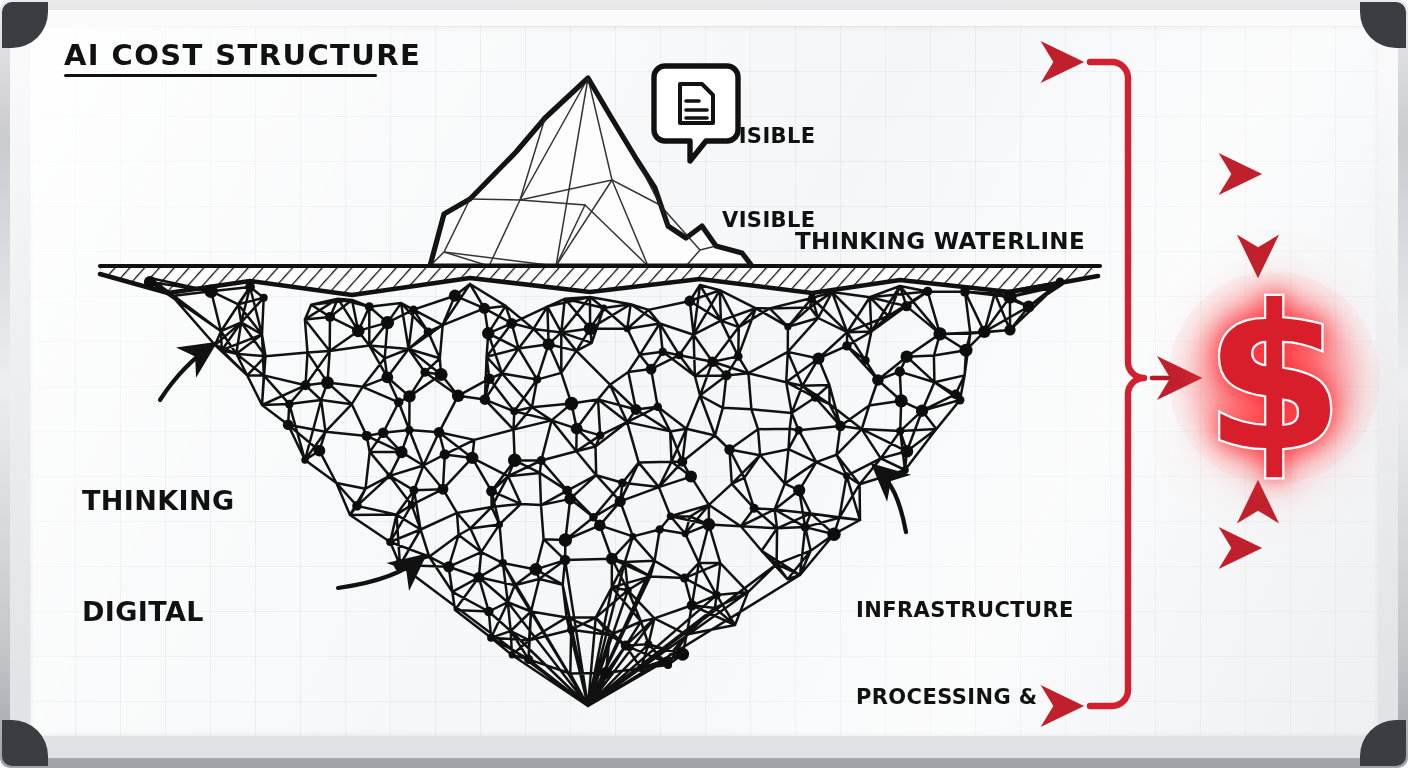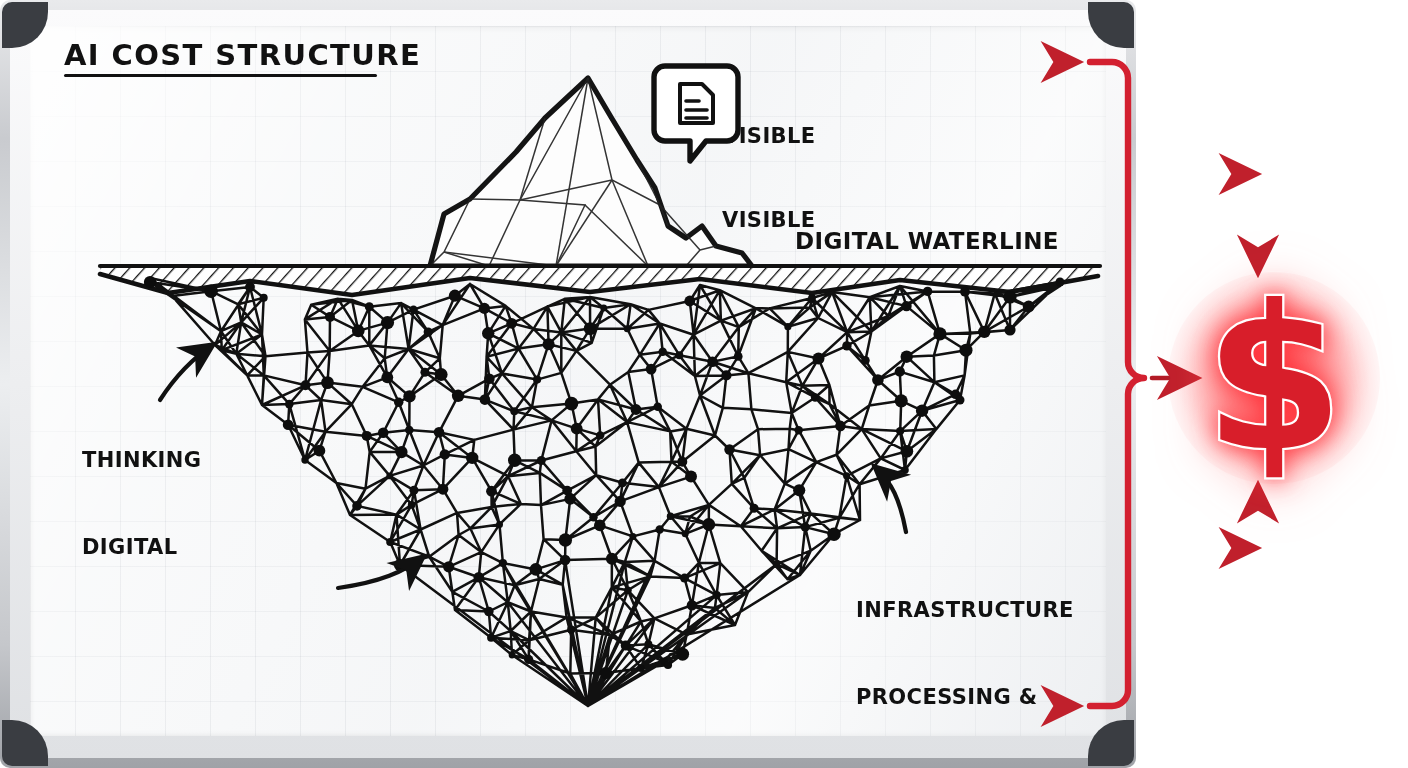--- a/index.html
+++ b/index.html
@@ -1,19 +1,19 @@
 <!DOCTYPE html>
 <html><head>
 <meta charset="utf-8">
 <style>
   html,body{margin:0;padding:0;background:#fff;}
   body{width:1408px;height:768px;overflow:hidden;
        font-family:"Liberation Sans",sans-serif;}
 
-  #stage{position:relative;width:1136px;height:768px;}
+  #stage{position:relative;width:1408px;height:768px;}
 
   
   .frame-outer{position:absolute;inset:0;
     background:linear-gradient(180deg,#e9eaec 0%,#c9cbcf 18%,#eceef0 50%,#c5c7cb 84%,#9fa2a7 100%);
     border-radius:10px;}
   .frame-bevel{position:absolute;left:10px;top:10px;right:10px;bottom:10px;
     background:linear-gradient(180deg,#fbfbfc,#dfe1e4);
     border-radius:6px;}
   .board{position:absolute;left:30px;top:26px;right:30px;bottom:32px;
     background:#f7f8f9;border-radius:5px;overflow:hidden;
@@ -36,21 +36,21 @@
   
   .ink{position:absolute;color:#111;letter-spacing:.4px;
        font-family:"DejaVu Sans",sans-serif;white-space:pre;}
 
   #title{left:64px;top:38px;font-size:29px;font-weight:700;letter-spacing:1.4px;}
   #title-rule{position:absolute;left:64px;top:74px;width:313px;height:3px;
       background:#111;border-radius:2px;}
 
   #visible-output{left:722px;top:68px;font-size:21px;font-weight:600;line-height:1.32;}
   #waterline-label{left:795px;top:228px;font-size:23px;font-weight:600;}
-  #thinking-tokens{left:82px;top:388px;font-size:21px;font-weight:600;line-height:1.38;}
+  #thinking-tokens{left:82px;top:407px;font-size:27px;font-weight:600;line-height:1.38;}
   #heavy-computation{left:190px;top:578px;font-size:21px;font-weight:600;line-height:1.38;}
   #processing-infra{left:856px;top:538px;font-size:21px;font-weight:600;line-height:1.38;}
 
   svg{position:absolute;left:0;top:0;width:1408px;height:768px;overflow:visible;}
   #art{z-index:3;}
   #redlayer{z-index:5;}
 
   .dollar-glow{position:absolute;left:1168px;top:272px;width:212px;height:212px;
     border-radius:50%;z-index:4;pointer-events:none;
     background:radial-gradient(circle,rgba(255,40,50,.50) 0%,rgba(255,55,60,.30) 34%,
@@ -277,21 +277,21 @@
   </svg>
 
   <div class="ink" id="title">AI COST STRUCTURE</div>
   <div id="title-rule"></div>
 
   <div class="ink" id="visible-output">
     <div>VISIBLE</div>
     <div>VISIBLE</div>
   </div>
 
-  <div class="ink" id="waterline-label">DIGITAL WATERLINE</div>
+  <div class="ink" id="waterline-label">THINKING WATERLINE</div>
 
   <div class="ink" id="thinking-tokens">
     <div>THINKING</div>
     <div>DIGITAL</div>
   </div>
 
   <div class="ink" id="heavy-computation">
   </div>
 
   <div class="ink" id="processing-infra">

